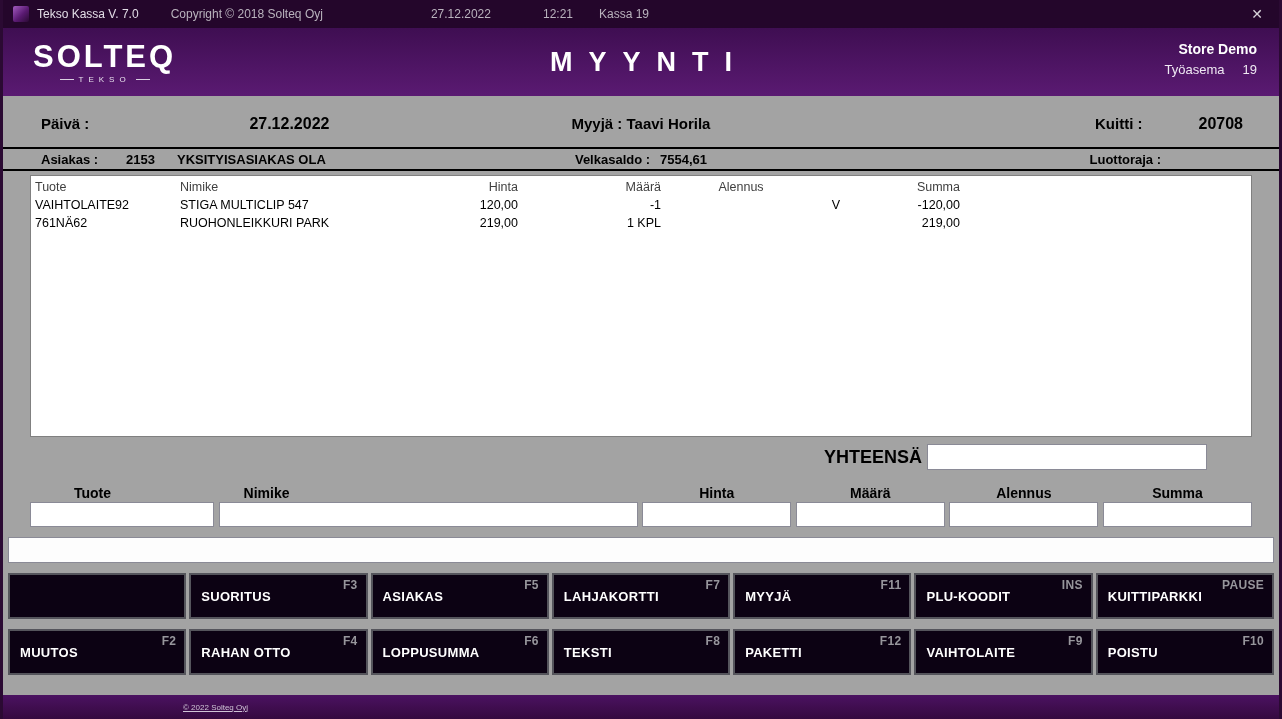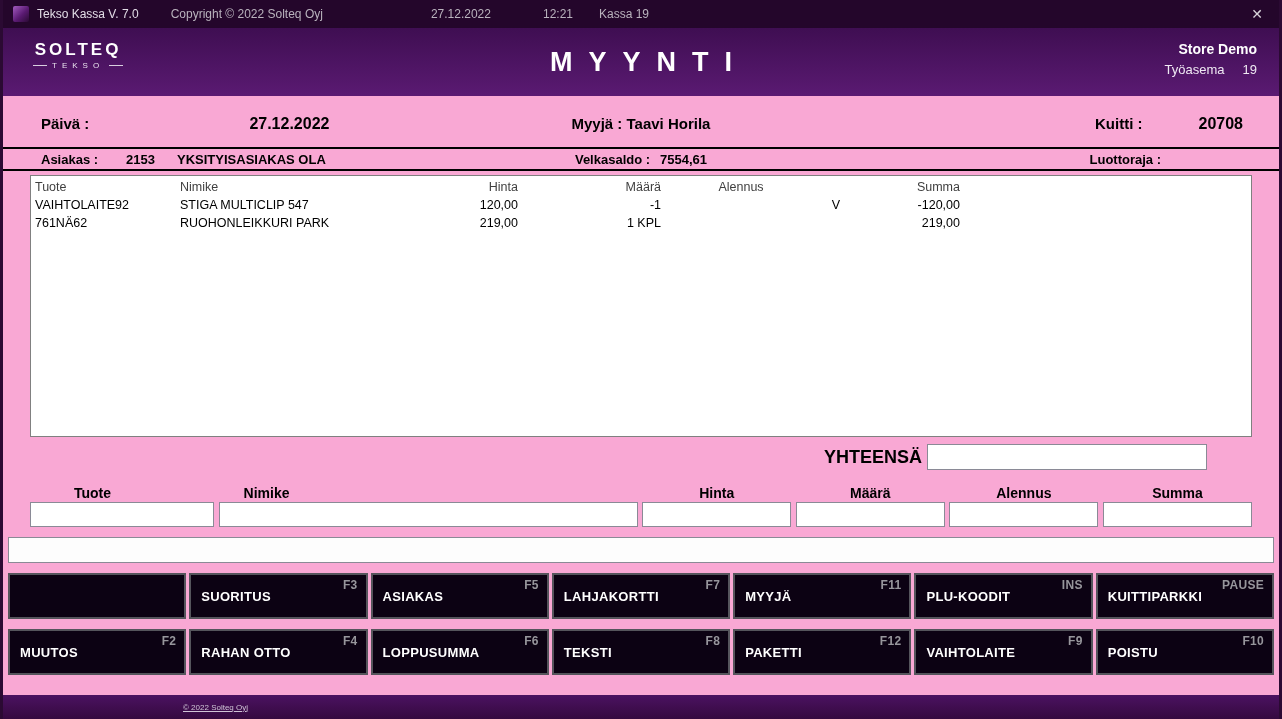--- a/index.html
+++ b/index.html
@@ -7,21 +7,21 @@
   body {
     font-family: "Liberation Sans", sans-serif;
     background: #ffffff;
     overflow: hidden;
   }
   .window {
     position: relative;
     width: 1282px; height: 719px;
     border-left: 3px solid #2b0a33;
     border-right: 3px solid #2b0a33;
-    background: #f9a8d4;
+    background: #a3a3a3;
   }
 
   
   .titlebar {
     height: 28px;
     background: #24062b;
     color: #cfc9d2;
     display: flex;
     align-items: center;
     font-size: 12px;
@@ -45,21 +45,21 @@
   }
 
   
   .header {
     position: relative;
     height: 68px;
     background: linear-gradient(180deg, #3f0e52 0%, #5a1a72 100%);
     color: #ffffff;
   }
   .logo { position: absolute; left: 30px; top: 13px; text-align: center; }
-  .logo-primary { font-size: 17px; font-weight: bold; letter-spacing: 3px; line-height: 1; }
+  .logo-primary { font-size: 31px; font-weight: bold; letter-spacing: 3px; line-height: 1; }
   .logo-secondary-row { display: flex; align-items: center; justify-content: center; gap: 5px; margin-top: 3px; }
   .logo-line { width: 14px; height: 1px; background: #d9cfe0; }
   .logo-secondary { font-size: 8px; letter-spacing: 5px; color: #e9e2ee; }
   .header-title {
     position: absolute; left: 0; right: 0; top: 50%;
     transform: translateY(-50%);
     text-align: center;
     font-size: 27px; font-weight: bold;
     letter-spacing: 16px;
     padding-left: 16px;
@@ -230,21 +230,21 @@
 </style>
 </head>
 <body>
 
 <div class="window">
 
   
   <div class="titlebar">
     <span class="app-icon"></span>
     <span class="tb-title">Tekso Kassa V. 7.0</span>
-    <span class="tb-copy">Copyright © 2022 Solteq Oyj</span>
+    <span class="tb-copy">Copyright © 2018 Solteq Oyj</span>
     <span class="tb-date">27.12.2022</span>
     <span class="tb-time">12:21</span>
     <span class="tb-register">Kassa 19</span>
     <span class="tb-spacer"></span>
     <span class="tb-close">✕</span>
   </div>
 
   
   <div class="header">
     <div class="logo">

